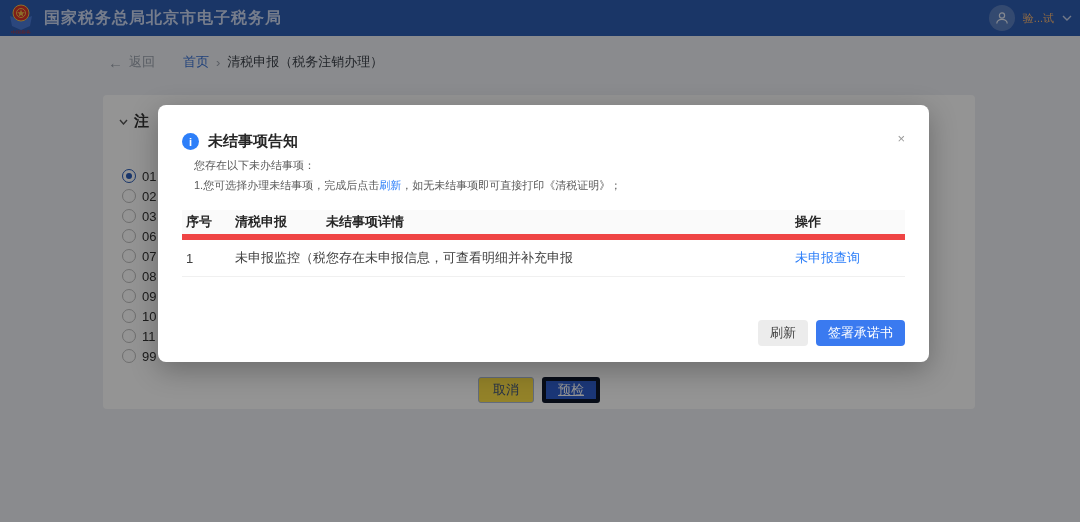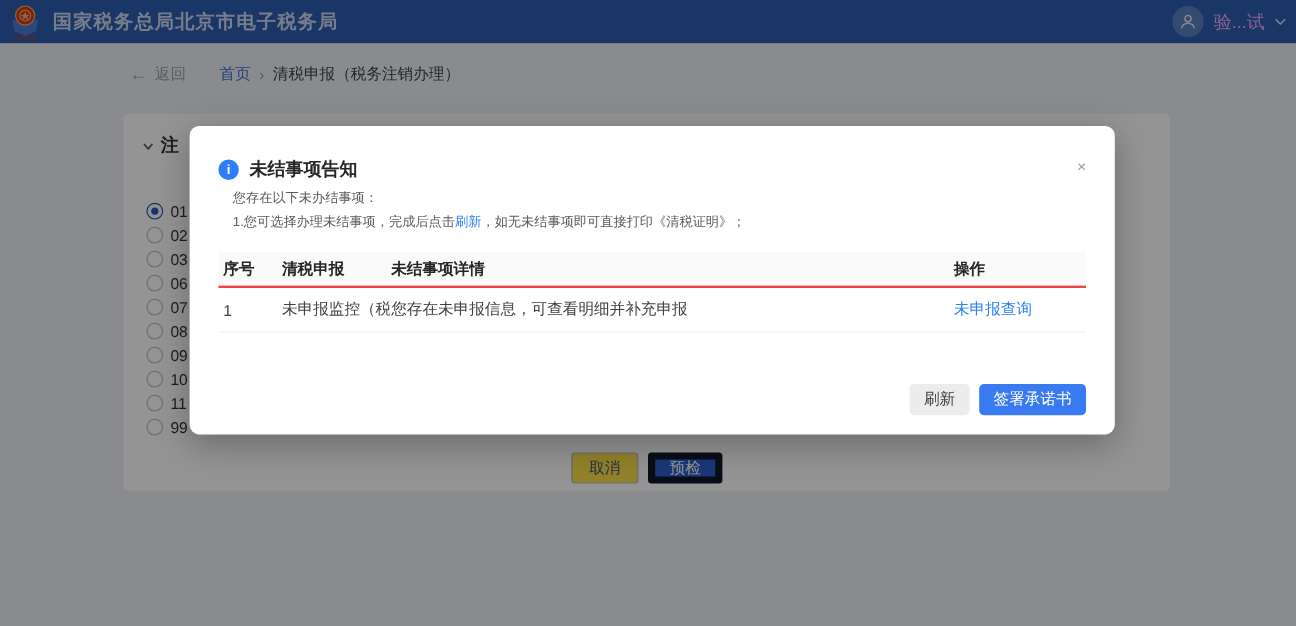--- a/index.html
+++ b/index.html
@@ -13,21 +13,21 @@
   
   .app-header {
     position:absolute; top:0; left:0; width:1080px; height:36px;
     background:#2e5db1; display:flex; align-items:center; padding:0 8px;
   }
   .logo { width:26px; height:30px; margin-top:2px; flex:none; }
   .app-title { color:#ccd8f1; font-size:16px; font-weight:bold; margin-left:10px; letter-spacing:1px; }
   .header-right { margin-left:auto; display:flex; align-items:center; gap:8px; }
   .avatar { width:26px; height:26px; border-radius:50%; background:rgba(255,255,255,.22);
     display:flex; align-items:center; justify-content:center; overflow:hidden; }
-  .username { color:#f0abfc; font-size:15px; }
+  .username { color:#fdba74; font-size:11px; }
   .chev-down { width:10px; height:6px; }
 
   
   .crumb-bar { position:absolute; top:48px; left:0; width:1080px; height:28px;
     display:flex; align-items:center; font-size:13px; }
   .back-group { display:flex; align-items:center; gap:6px; margin-left:108px; color:#9aa1ad; }
   .back-arrow { font-size:15px; line-height:1; }
   .crumbs { display:flex; align-items:center; gap:7px; margin-left:28px; }
   .crumb-link { color:#3a72d4; cursor:pointer; }
   .crumb-sep { color:#9aa1ad; }
@@ -44,42 +44,42 @@
   .radio-dot { width:14px; height:14px; border:1px solid #bfbfbf; border-radius:50%;
     background:#fff; flex:none; position:relative; }
   .radio-item.selected .radio-dot { border-color:#2a5cb8; }
   .radio-item.selected .radio-dot::after { content:""; position:absolute; left:3px; top:3px;
     width:6px; height:6px; border-radius:50%; background:#2a5cb8; }
   .panel-actions { position:absolute; left:0; bottom:6px; width:100%;
     display:flex; justify-content:center; gap:8px; }
   .btn { height:26px; font-size:13px; border-radius:3px; display:inline-flex;
     align-items:center; justify-content:center; cursor:pointer; }
   .btn-cancel { padding:0 14px; background:#fde047; border:1px solid #a9b9d6; color:#3e537c; }
-  .btn-precheck { padding:3px 12px; background:#3060cf; border:6px solid #0f172a; color:#fff; }
+  .btn-precheck { padding:3px 12px; background:#3060cf; border:4px solid #0f172a; color:#fff;text-decoration:underline; }
 
   
   .overlay { position:absolute; inset:0; background:rgba(0,0,0,0.42); z-index:50; }
 
   
   .modal { position:absolute; left:158px; top:105px; width:771px; height:257px;
     background:#fff; border-radius:8px; z-index:60; box-shadow:0 8px 28px rgba(0,0,0,.28); }
   .modal-close { position:absolute; top:27px; right:24px; color:#999; font-size:13px;
     line-height:1; cursor:pointer; }
   .modal-header { display:flex; align-items:center; gap:9px; padding:27px 24px 0; }
   .info-icon { width:17px; height:17px; border-radius:50%; background:#2d7ff9; color:#fff;
     font-size:11px; font-weight:bold; display:flex; align-items:center; justify-content:center;
     font-style:normal; flex:none; }
   .modal-title { font-size:15px; font-weight:bold; color:#262626; }
   .modal-body { padding:5px 36px 0; font-size:11px; color:#595959; line-height:19.5px; }
   .link { color:#2d7ff9; cursor:pointer; }
   .link-ul { text-decoration:underline; }
 
   .notice-table { margin:15px 24px 0; font-size:13px; }
   .t-head { display:flex; align-items:center; height:30px; background:#fafafa;
-    border-bottom:2px solid #ef4444; font-weight:bold; color:#262626; }
+    border-bottom:6px solid #ef4444; font-weight:bold; color:#262626; }
   .t-row { display:flex; align-items:center; height:37px; border-bottom:1px solid #f0f0f0;
     color:#404040; }
   .c-no { width:53px; padding-left:4px; }
   .c-item { width:90px; white-space:nowrap; overflow:hidden; }
   .c-detail { flex:1; padding-left:1px; white-space:nowrap; overflow:hidden; }
   .c-action { width:110px; }
 
   .modal-footer { position:absolute; right:24px; bottom:16px; display:flex; gap:8px; }
   .btn-refresh { padding:0 12px; background:#ececec; border:none; color:#404040; border-radius:4px; }
   .btn-sign { padding:0 12px; background:#3a7af0; border:none; color:#fff; border-radius:4px; }

